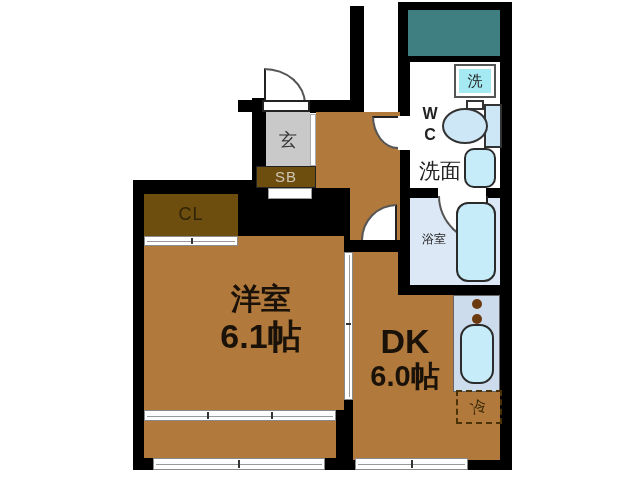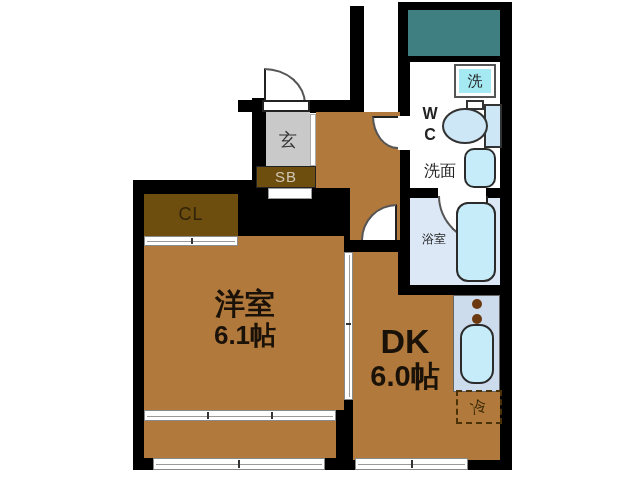--- a/index.html
+++ b/index.html
@@ -120,32 +120,32 @@
 
   <div class="lbl" style="left:266px;top:112px;width:44px;height:56px;font-size:18px;color:#333;">
     <span>玄</span>
   </div>
   <div class="lbl" style="left:144px;top:194px;width:94px;height:40px;font-size:18px;color:#2f2408;letter-spacing:1px;">
     <span>CL</span>
   </div>
   <div class="lbl" style="left:256px;top:165px;width:60px;height:22px;font-size:15px;color:#cfc6b4;letter-spacing:1px;">
     <span>SB</span>
   </div>
-  <div class="lbl" style="left:160px;top:280px;width:170px;height:78px;font-weight:600;flex-direction:column;line-height:1.15;">
+  <div class="lbl" style="left:176px;top:280px;width:170px;height:78px;font-weight:600;flex-direction:column;line-height:1.15;">
     <span style="font-size:30px;">洋室</span>
-    <span style="font-size:26px;">6.1帖</span>
+    <span style="font-size:34px;">6.1帖</span>
   </div>
   <div class="lbl" style="left:350px;top:318px;width:110px;height:80px;font-weight:600;flex-direction:column;line-height:1.1;">
     <span style="font-size:34px;">DK</span>
     <span style="font-size:29px;">6.0帖</span>
   </div>
   <div class="lbl" style="left:418px;top:103px;width:24px;height:44px;font-size:16px;font-weight:600;color:#222;flex-direction:column;line-height:1.3;">
     <span>W</span>
     <span>C</span>
   </div>
-  <div class="lbl" style="left:416px;top:160px;width:48px;height:22px;font-size:16px;color:#222;">
+  <div class="lbl" style="left:416px;top:160px;width:48px;height:22px;font-size:21px;color:#222;">
     <span>洗面</span>
   </div>
   <div class="lbl" style="left:412px;top:229px;width:44px;height:20px;font-size:12px;color:#222;">
     <span>浴室</span>
   </div>
 
 </div>
 
 </body></html>

